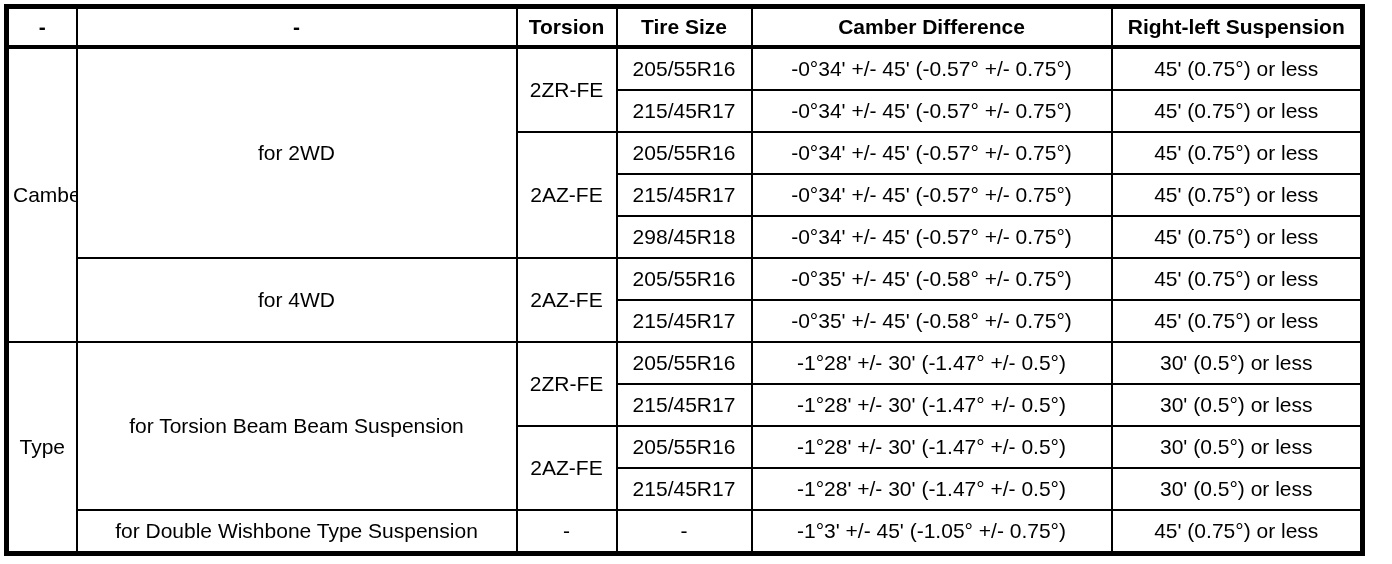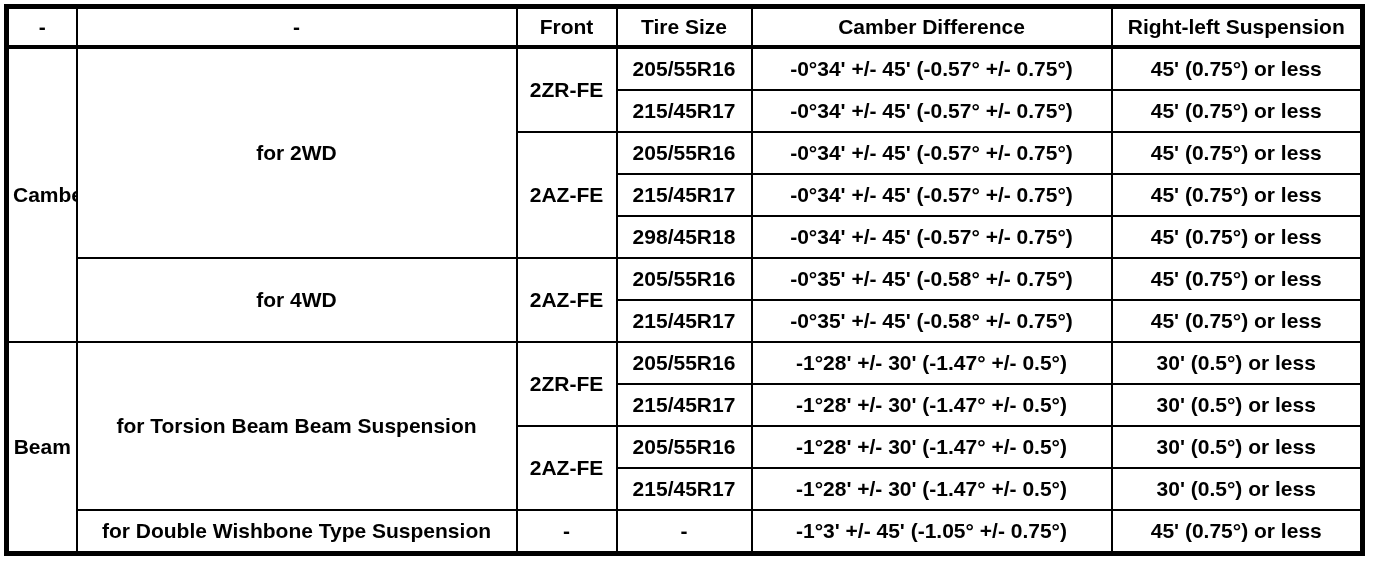--- a/index.html
+++ b/index.html
@@ -33,42 +33,42 @@
     white-space: nowrap;
     overflow: hidden;
     background: #ffffff;
   }
   table.spec thead th {
     font-weight: bold;
     height: 36px;
     border-bottom: 4px solid #000000;
   }
   table.spec tbody td {
-    font-weight: bold;
+    font-weight: normal;
     height: 40px;
   }
 </style>
 </head>
 <body>
 
 <div class="page">
   <table class="spec">
     <colgroup>
       <col style="width:70px">
       <col style="width:440px">
       <col style="width:100px">
       <col style="width:135px">
       <col style="width:360px">
       <col style="width:251px">
     </colgroup>
     <thead>
       <tr>
         <th>-</th>
         <th>-</th>
-        <th>Front</th>
+        <th>Torsion</th>
         <th>Tire Size</th>
         <th>Camber Difference</th>
         <th>Right-left Suspension</th>
       </tr>
     </thead>
     <tbody>
 
       <tr>
         <td rowspan="7">Camber</td>
         <td rowspan="5">for 2WD</td>
@@ -107,21 +107,21 @@
         <td>-0°35' +/- 45' (-0.58° +/- 0.75°)</td>
         <td>45' (0.75°) or less</td>
       </tr>
       <tr>
         <td>215/45R17</td>
         <td>-0°35' +/- 45' (-0.58° +/- 0.75°)</td>
         <td>45' (0.75°) or less</td>
       </tr>
 
       <tr>
-        <td rowspan="5">Beam</td>
+        <td rowspan="5">Type</td>
         <td rowspan="4">for Torsion Beam Beam Suspension</td>
         <td rowspan="2">2ZR-FE</td>
         <td>205/55R16</td>
         <td>-1°28' +/- 30' (-1.47° +/- 0.5°)</td>
         <td>30' (0.5°) or less</td>
       </tr>
       <tr>
         <td>215/45R17</td>
         <td>-1°28' +/- 30' (-1.47° +/- 0.5°)</td>
         <td>30' (0.5°) or less</td>

